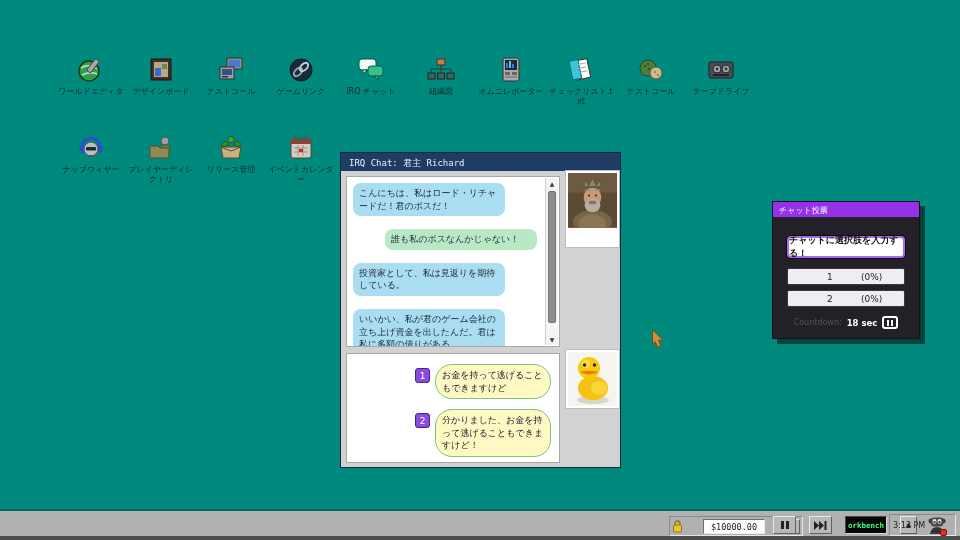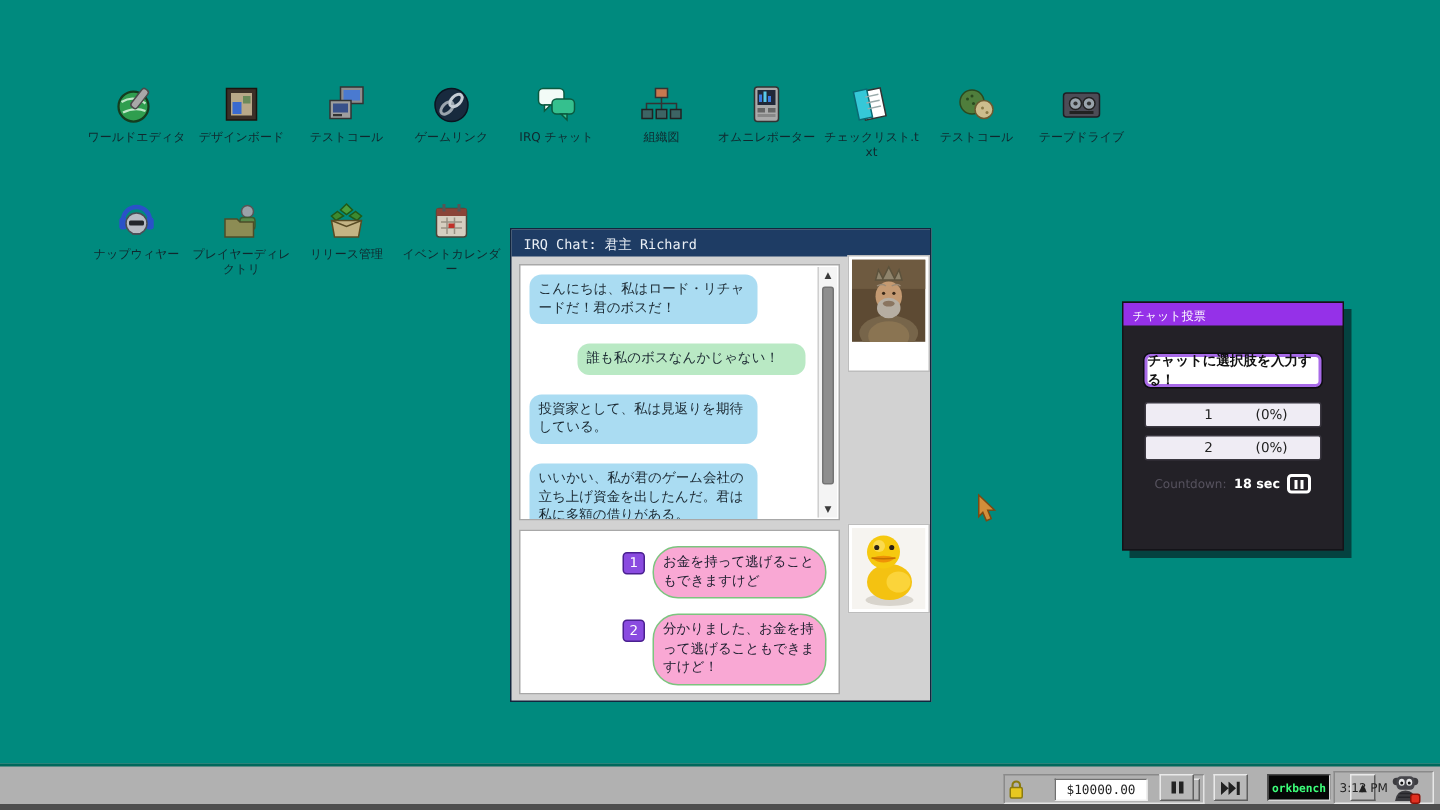--- a/index.html
+++ b/index.html
@@ -32,25 +32,25 @@
   .avatar-card { position:absolute; background:#fff; border:1px solid #bdbdbd; padding:2px; }
   .avatar-card.top { left:224px; top:17px; width:55px; height:78px; }
   .avatar-card.bottom { left:224px; top:196px; width:55px; height:60px; }
   .avatar-card svg { display:block; width:100%; }
   .options-panel { position:absolute; left:5px; top:200px; width:214px; height:110px;
     background:#fff; border:1px solid #a8a8a8; padding-top:10px; }
   .opt-row { display:flex; align-items:flex-start; margin:0 8px 10px 68px; gap:5px; }
   .opt-badge { flex:0 0 15px; height:15px; margin-top:4px; background:#8a4be0;
     border:1px solid #4a2090; border-radius:3px; color:#fff; font-size:9px;
     display:flex; align-items:center; justify-content:center; }
-  .opt-bubble { flex:1; background:#f9a8d4; border:1.5px solid #7cc47f; border-radius:17px;
+  .opt-bubble { flex:1; background:#fef9c3; border:1.5px solid #7cc47f; border-radius:17px;
     padding:4px 6px; font-size:9px; line-height:1.4; color:#223; word-break:break-all; }
 
   
-  .poll-window { position:absolute; left:748px; top:201px; width:148px; height:166px;
+  .poll-window { position:absolute; left:772px; top:201px; width:148px; height:138px;
     background:#232127; border:1px solid #141318; box-shadow:5px 5px 0 rgba(8,8,12,0.55); }
   .poll-titlebar { height:15px; background:#9531e8; color:#fff; font-size:8px; padding:2.5px 6px 0; }
   .poll-prompt { margin:19px 14px 0; height:22px; background:#fff; border:2px solid #a86ae8;
     border-radius:4px; box-shadow:0 0 0 1px #0c0c10; color:#111; font-size:9px; font-weight:bold;
     display:flex; align-items:center; justify-content:center; cursor:pointer; }
   .poll-opt { position:relative; margin:10px 14px 0; height:17px; background:#efecf4;
     border-radius:2px; border:1px solid #3a3740; font-size:9px; color:#222; }
   .poll-opt + .poll-opt { margin-top:5px; }
   .poll-opt .num { position:absolute; left:36%; top:3px; transform:translateX(-50%); }
   .poll-opt .pct { position:absolute; left:63%; top:3px; }

